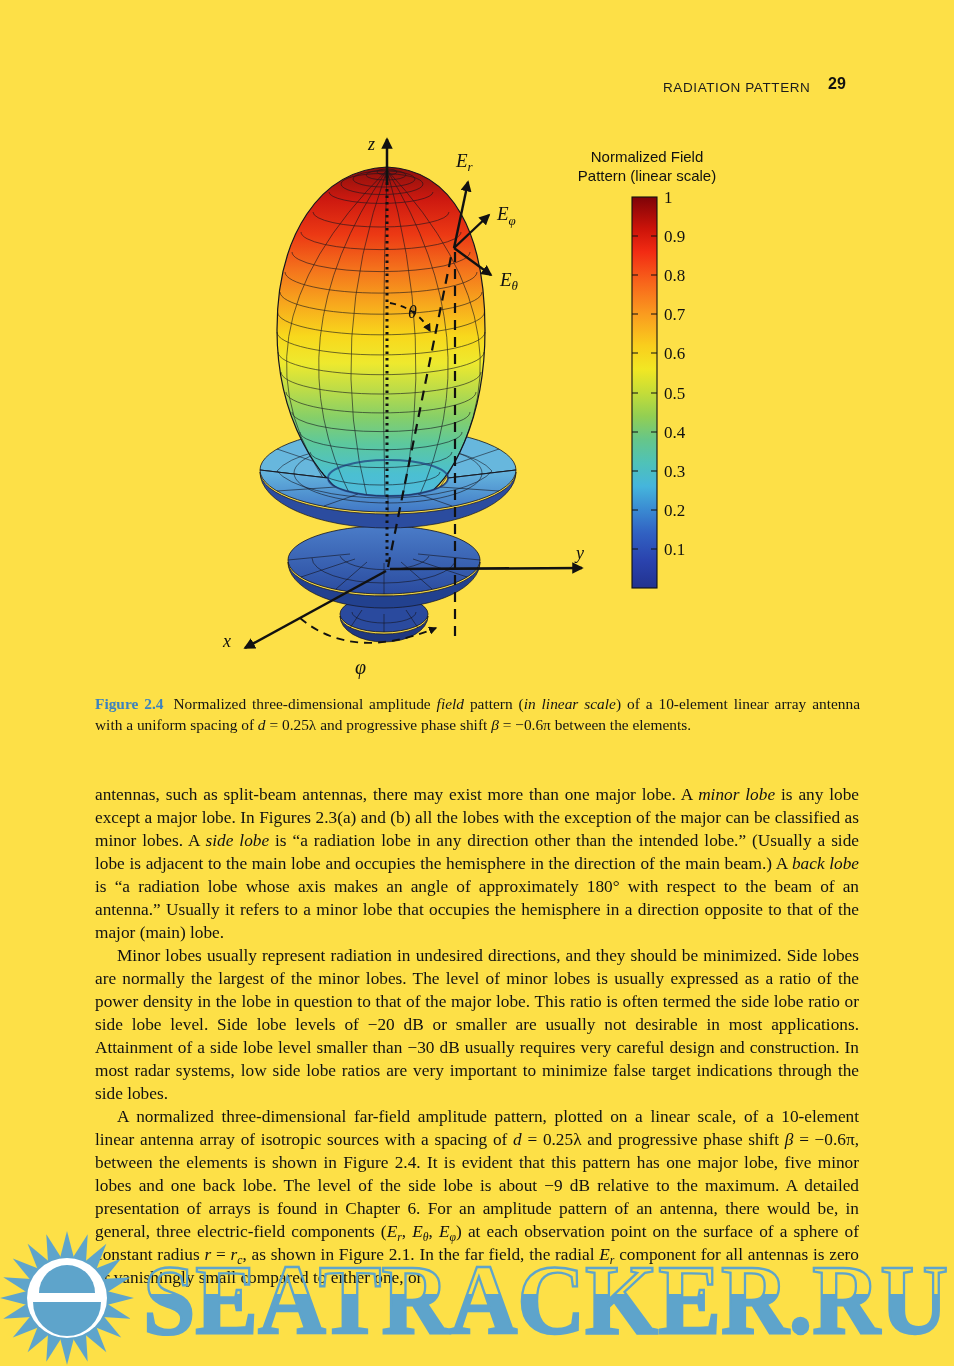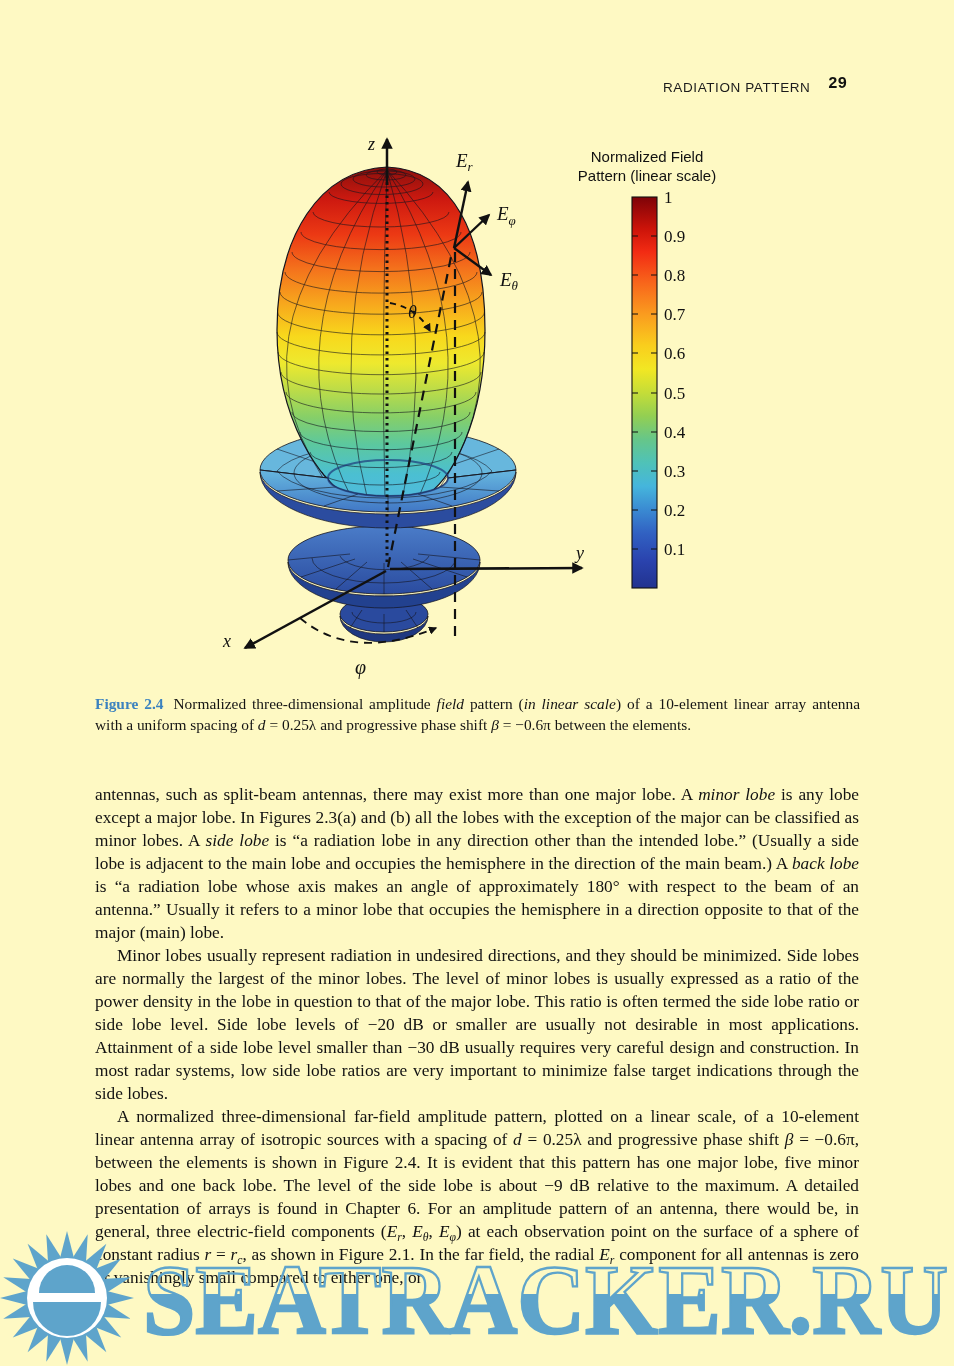--- a/index.html
+++ b/index.html
@@ -1,20 +1,20 @@
 <!DOCTYPE html>
 <html><head>
 <meta charset="utf-8">
 <style>
   html,body{margin:0;padding:0;background:#e8e8e8;}
-  .page{position:relative;width:954px;height:1366px;background:#fef9c3;overflow:hidden;
+  .page{position:relative;width:954px;height:1366px;background:#fde047;overflow:hidden;
         font-family:"Liberation Serif",serif;color:#111;}
   .rh{position:absolute;left:663px;top:80px;font-family:"Liberation Sans",sans-serif;
       font-size:13.5px;letter-spacing:.6px;color:#1c1c1c;}
-  .rh-num{position:absolute;left:828px;top:75px;font-family:Liberation Mono, monospace;
+  .rh-num{position:absolute;left:828px;top:75px;font-family:Liberation Sans, sans-serif;
       font-size:16px;font-weight:bold;color:#111;}
   .fig-svg{position:absolute;left:0;top:0;}
   .caption{position:absolute;left:95px;top:694px;width:765px;font-size:15.4px;
       line-height:20.6px;text-align:justify;color:#141414;}
   .cap-label{color:#3b82bf;font-weight:bold;margin-right:10px;}
   .bodytext{position:absolute;left:95px;top:783px;width:764px;font-size:17.3px;
       line-height:23px;text-align:justify;color:#121212;}
   .bodytext p{margin:0;font-family:Liberation Serif, serif;}
   .bodytext p.ind{text-indent:22px;}
   .it{font-style:italic;}

